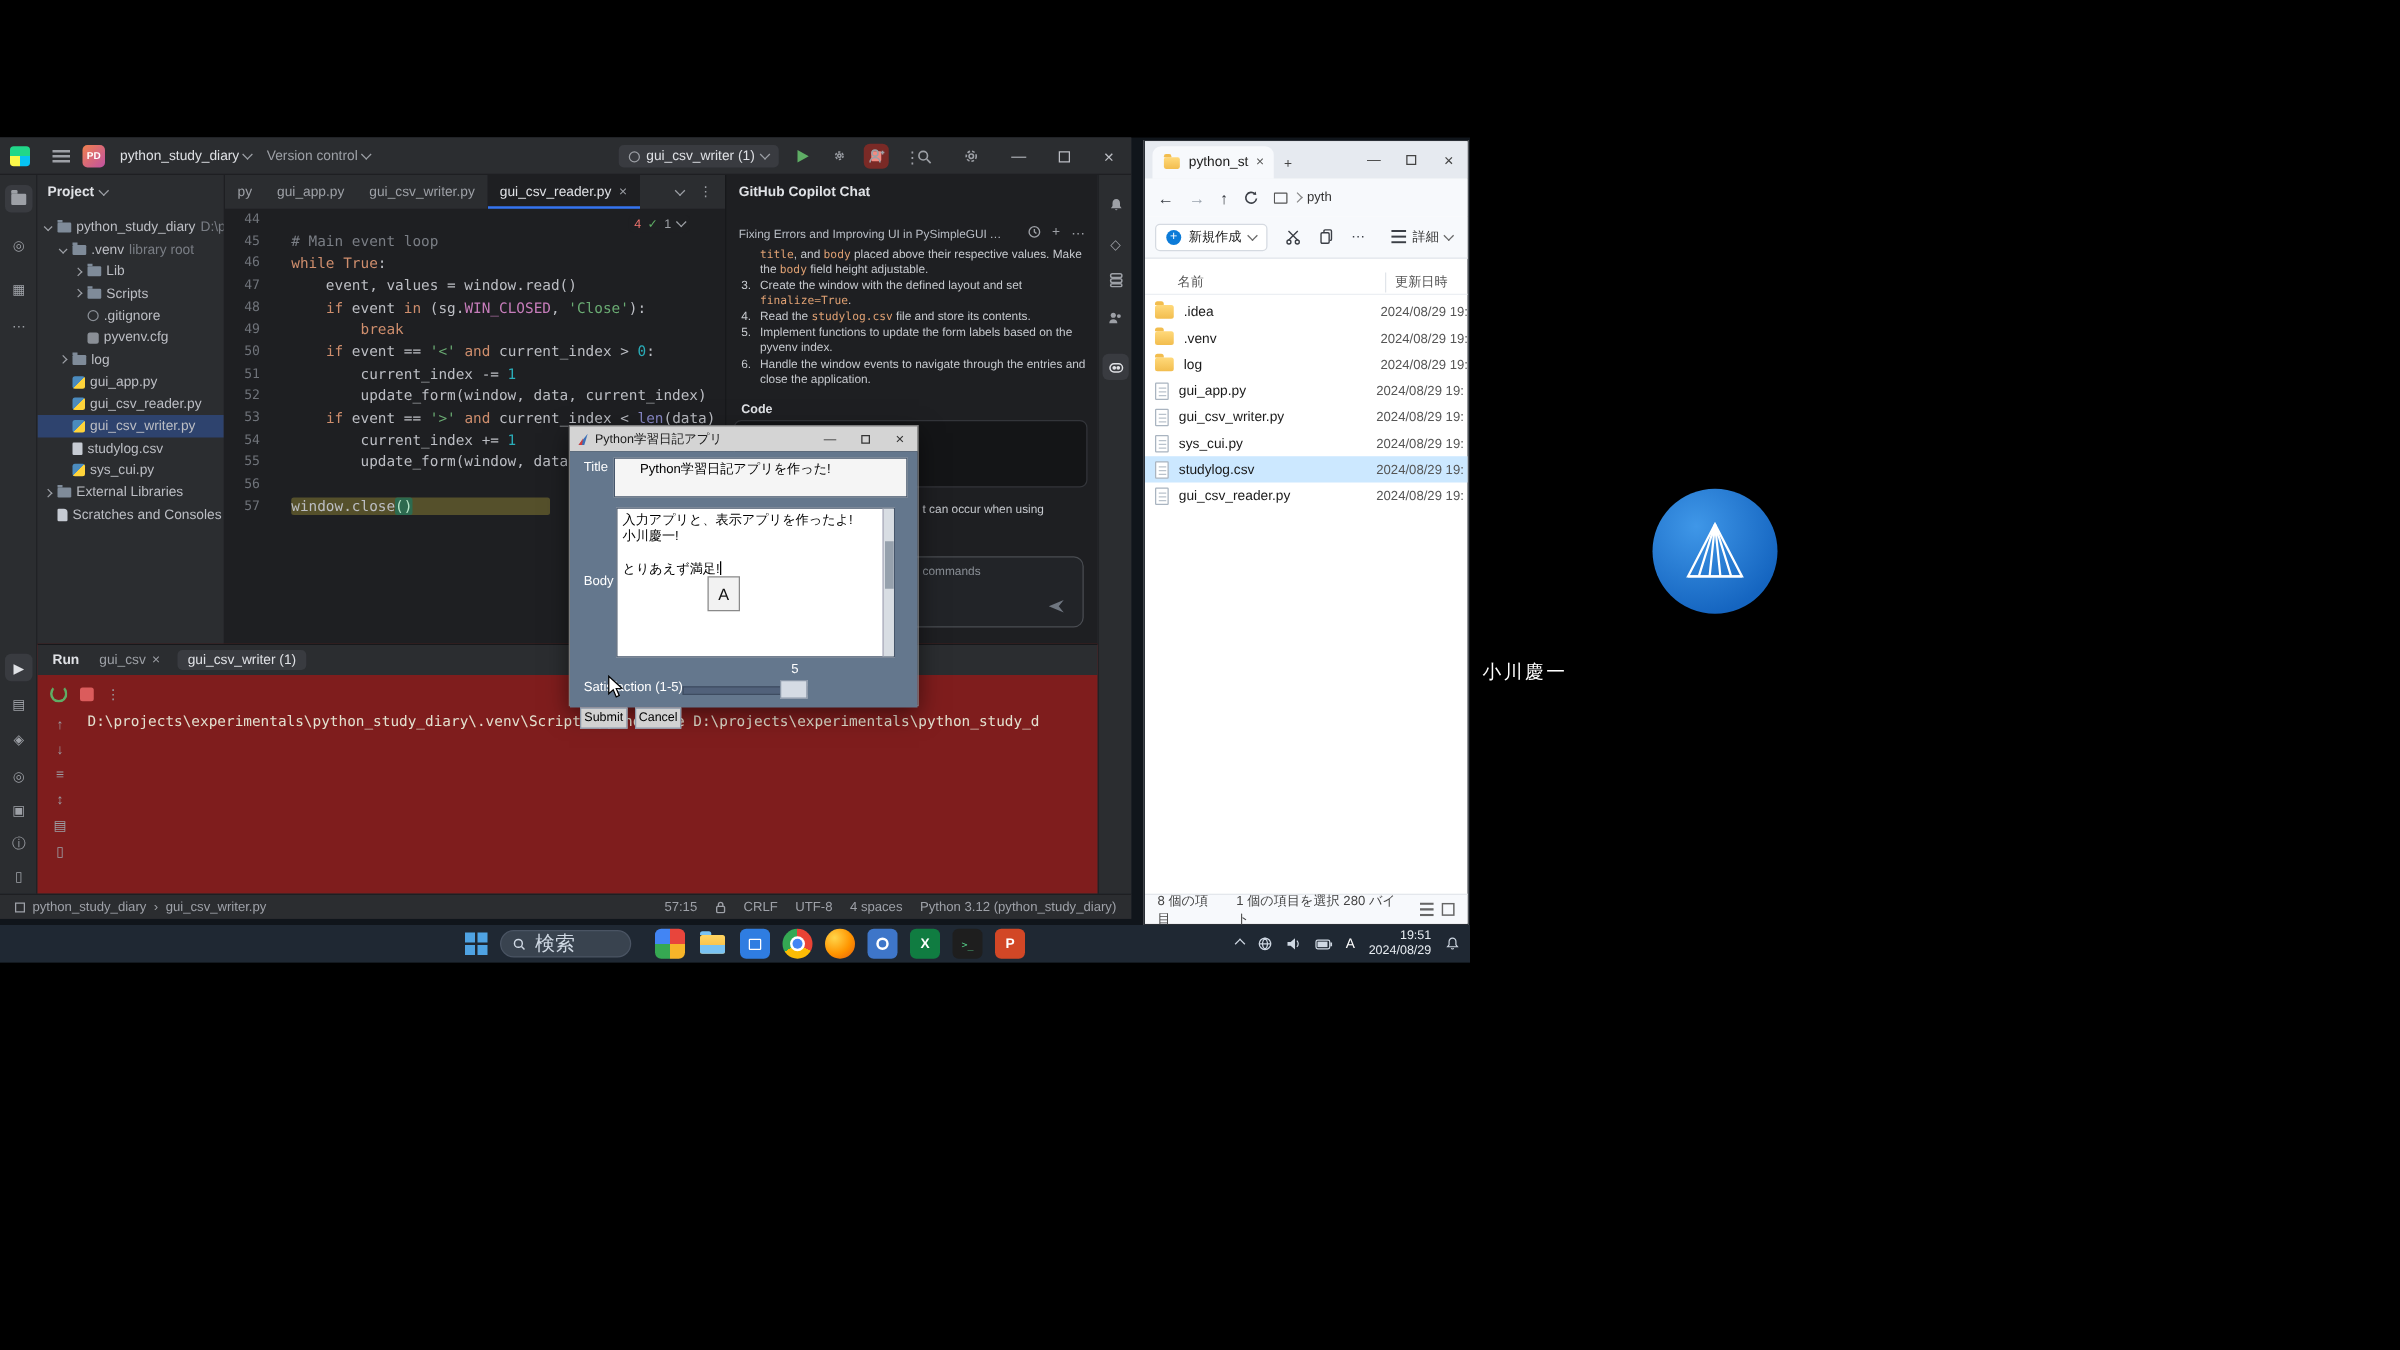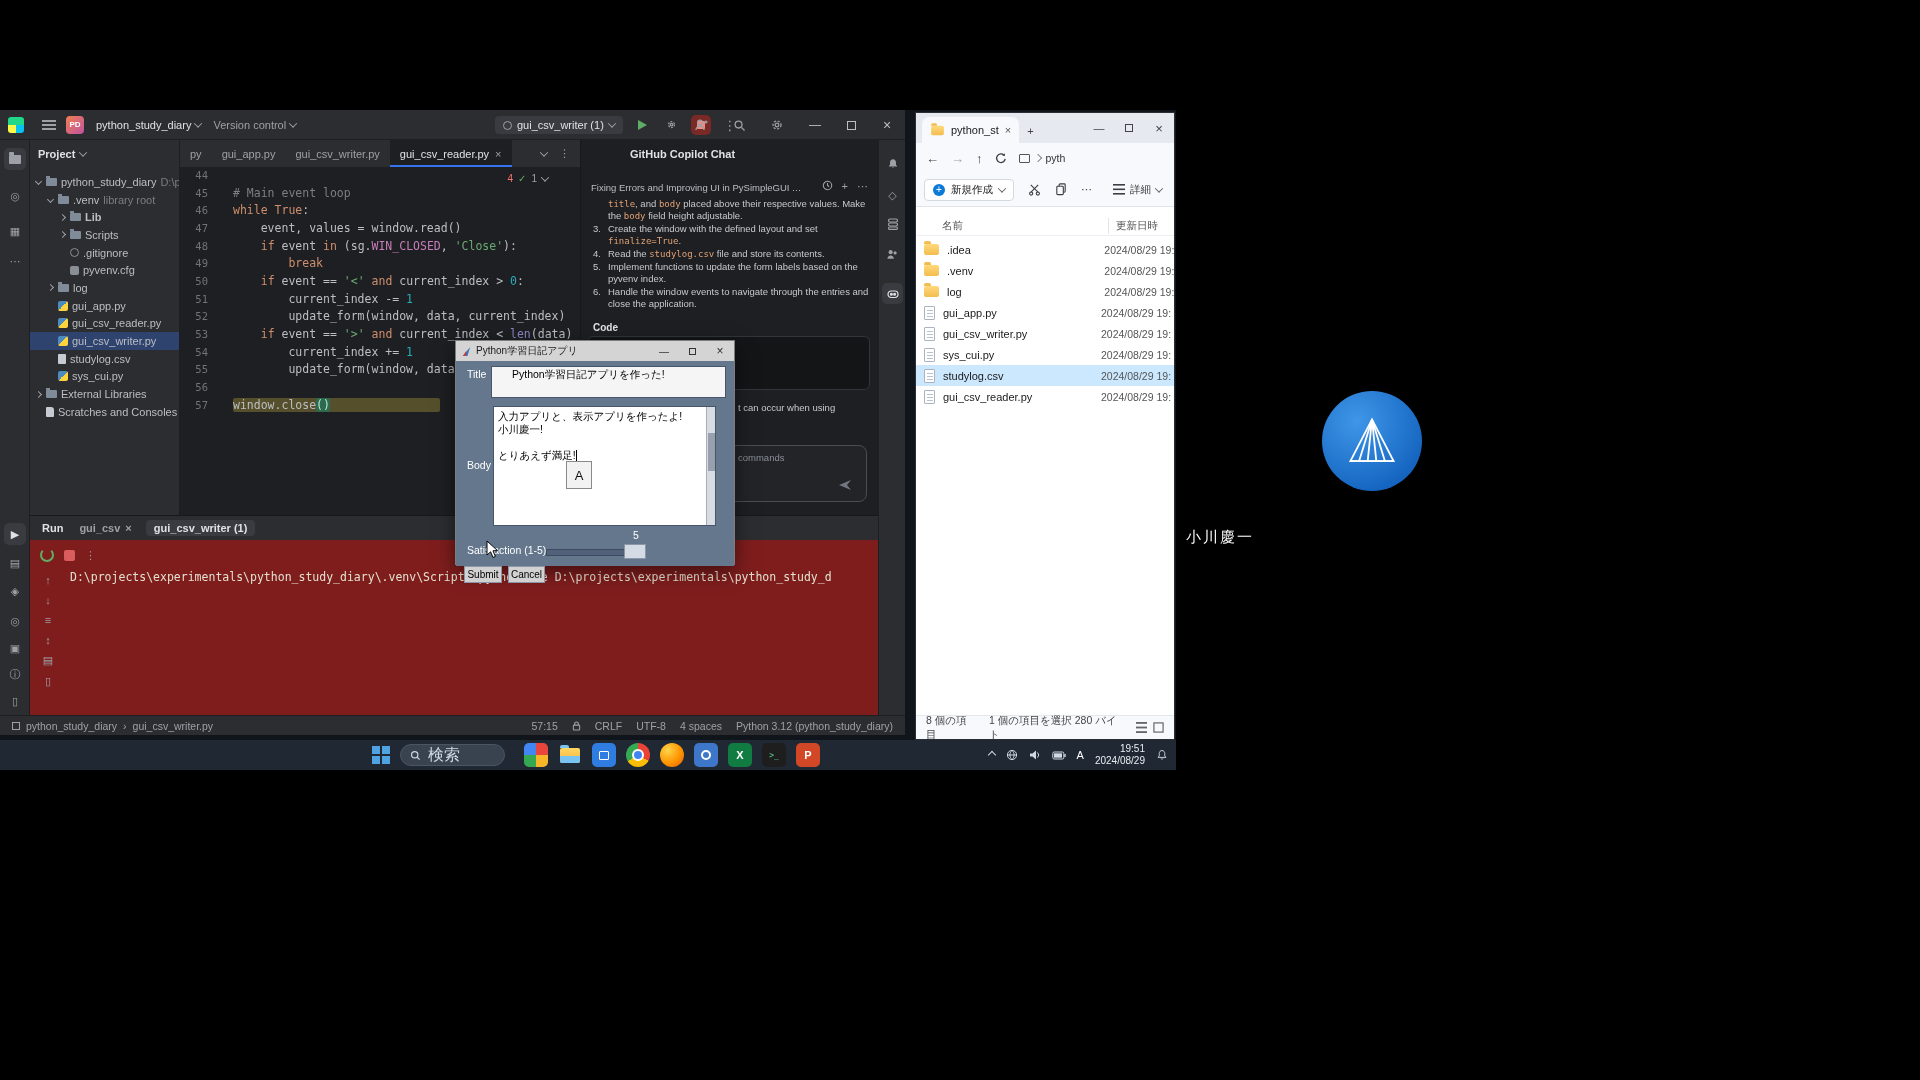--- a/index.html
+++ b/index.html
@@ -65,41 +65,41 @@
   .inspect{position:absolute;right:28px;top:32px;display:flex;gap:5px;align-items:center;font-size:10px;z-index:2;background:#1e1f22;padding:1px 4px;border-radius:4px;}
   .codelines{position:absolute;left:0;top:26px;width:100%;font-family:"DejaVu Sans Mono",monospace;font-size:11.5px;}
   .crow{height:17.7px;display:flex;align-items:center;white-space:pre;}
   .ln{width:28px;text-align:right;color:#6f737a;flex:none;font-size:10.5px;}
   .ct{margin-left:25px;text-align:right;}
   .pl{color:#bcbec4}.kw{color:#cf8e6d}.str{color:#6aab73}.num{color:#2aacb8}.cm{color:#7a7e85}.const{color:#c77dbb}.bi{color:#8888c6}
   .cur{background:#55502b;padding-right:110px;border-radius:2px;}
   .paren{background:#2d6a4f;color:#b8e6c9;border-radius:2px;}
 
   .pc-copilot{position:absolute;left:580px;top:30px;width:298px;height:375px;background:#1e1f22;border-left:1px solid #17181b;overflow:hidden;}
-  .cop-title{position:absolute;left:10px;top:8px;color:#dfe1e5;font-size:11px;font-weight:bold;margin-left:39px;}
+  .cop-title{position:absolute;left:10px;top:8px;color:#dfe1e5;font-size:11px;font-weight:bold;}
   .chat-head{position:absolute;left:10px;top:42px;width:215px;color:#b9bec6;font-size:9.5px;white-space:nowrap;overflow:hidden;text-overflow:ellipsis;}
   .chat-tools{position:absolute;right:10px;top:40px;display:flex;gap:9px;color:#9da0a6;}
   .coplist{position:absolute;left:12px;top:58px;width:276px;font-size:9.5px;line-height:12px;color:#c6c9ce;}
   .citem{position:relative;padding-left:15px;margin-bottom:1px;}
   .cnum{position:absolute;left:0;}
   .ic{font-family:"DejaVu Sans Mono",monospace;font-size:9px;color:#e0a173;}
   .cop-codelabel{position:absolute;left:12px;top:182px;color:#dfe1e5;font-size:10px;font-weight:bold;}
   .cop-codeblock{position:absolute;left:6px;top:196px;width:283px;height:54px;background:#141517;border:1px solid #33353a;border-radius:6px;}
   .cop-frag{position:absolute;left:157px;top:262px;font-size:9.5px;color:#c6c9ce;white-space:nowrap;}
   .cop-input{position:absolute;left:10px;top:305px;width:276px;height:57px;background:#222428;border:1px solid #4a4d52;border-radius:8px;}
   .cop-ph{position:absolute;left:157px;top:312px;font-size:9.5px;color:#8b9097;}
   .send{position:absolute;right:14px;bottom:10px;color:#6f7680;}
 
   .pc-rightstrip{position:absolute;left:878px;top:30px;width:27px;height:575px;background:#2b2d30;border-left:1px solid #1e1f22;}
   .rs-ic{position:absolute;left:3px;width:21px;height:21px;display:flex;align-items:center;justify-content:center;color:#9da0a6;border-radius:5px;}
   .rs-ic.active{background:#393b40;color:#dfe1e5;}
 
   .pc-run{position:absolute;left:30px;top:405px;width:848px;height:200px;background:#7f1d1d;border-top:1px solid #17181b;}
   .run-head{position:absolute;left:0;top:0;width:100%;height:24px;display:flex;align-items:center;gap:8px;padding-left:12px;background:#2b2d30;}
-  .rtab{display:flex;align-items:center;gap:5px;padding:2px 8px;border-radius:4px;color:#9da0a6;font-size:11px;font-weight:bold;}
+  .rtab{display:flex;align-items:center;gap:5px;padding:2px 8px;border-radius:4px;color:#9da0a6;font-size:11px;}
   .rtab.active{background:#393b40;color:#dfe1e5;}
   .run-trio{position:absolute;left:10px;top:32px;display:flex;gap:10px;align-items:center;}
   .rerun{width:14px;height:14px;border:2px solid #5fad65;border-radius:50%;border-top-color:transparent;position:relative;}
   .stopsq{width:11px;height:11px;background:#db5c5c;border-radius:2px;}
   .run-vstack{position:absolute;left:10px;top:58px;display:flex;flex-direction:column;gap:8px;color:#9da0a6;font-size:11px;text-align:center;width:16px;}
   .console{position:absolute;left:40px;top:54px;right:6px;font-family:"DejaVu Sans Mono",monospace;font-size:11.5px;color:#e3e0cf;white-space:nowrap;overflow:hidden;}
 
   .pc-status{position:absolute;left:0;top:605px;width:100%;height:20px;background:#2b2d30;border-top:1px solid #1e1f22;display:flex;align-items:center;font-size:10.5px;color:#9ea1a8;padding:0 12px;}
   .st-right{margin-left:auto;display:flex;gap:14px;align-items:center;}
 
@@ -280,21 +280,21 @@
               <span class="ti ti-folder"></span>
               <span>python_study_diary</span>
               <span class="tsuf">D:\proj</span>
             </div>
             <div class="trow" style="padding-left: 18px;">
               <span class="tchev down"></span>
               <span class="ti ti-folder"></span>
               <span>.venv</span>
               <span class="tsuf">library root</span>
             </div>
-            <div class="trow" style="padding-left: 30px; font-weight: bold;">
+            <div class="trow" style="padding-left: 30px;">
               <span class="tchev right"></span>
               <span class="ti ti-folder"></span>
               <span>Lib</span>
             </div>
             <div class="trow" style="padding-left: 30px;">
               <span class="tchev right"></span>
               <span class="ti ti-folder"></span>
               <span>Scripts</span>
             </div>
             <div class="trow" style="padding-left: 30px;">

